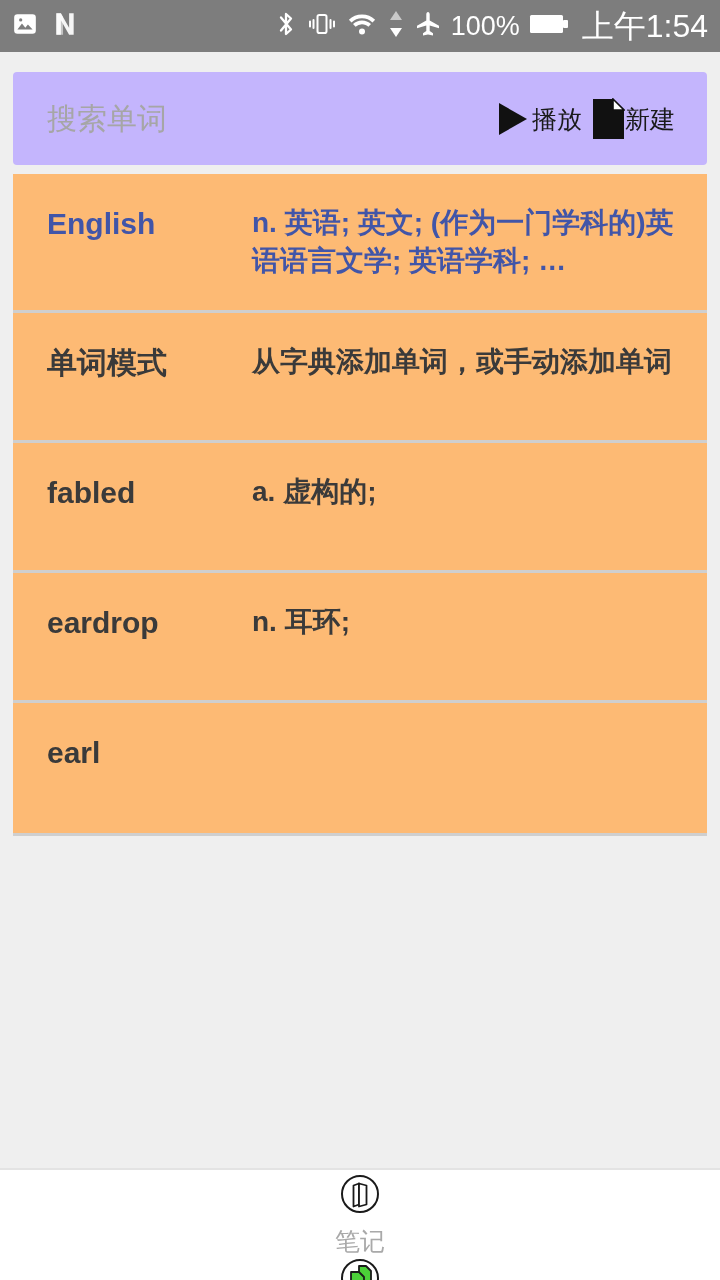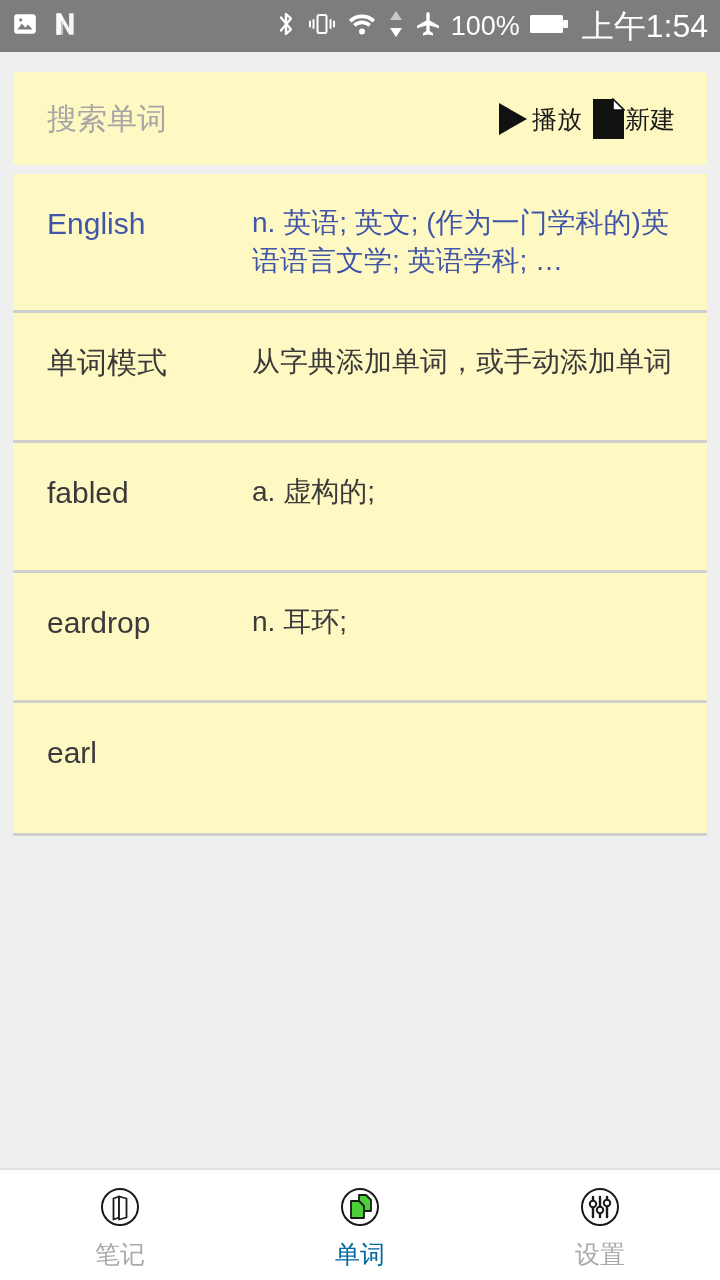--- a/index.html
+++ b/index.html
@@ -47,21 +47,21 @@
   .batt-pct { font-size: 27px; }
   .clock { font-size: 32px; margin-left: 4px; }
 
   
   .search-card {
     position: absolute;
     left: 13px;
     top: 72px;
     width: 694px;
     height: 93px;
-    background: #fef9c3;
+    background: #c4b5fd;
     border-radius: 4px;
     display: flex;
     align-items: center;
     padding: 0 26px 0 34px;
   }
   .search-input {
     flex: 1;
     border: none;
     outline: none;
     background: transparent;
@@ -94,22 +94,23 @@
     line-height: 1;
     font-family: "DejaVu Sans", sans-serif;
   }
 
   
   .list-card {
     position: absolute;
     left: 13px;
     top: 174px;
     width: 694px;
-    background: #fef9c3;
+    background: #fdba74;
     border-bottom: 3px solid #cfcfcf;
+    font-weight: bold;
   }
   .word-row {
     display: flex;
     align-items: flex-start;
     padding: 30px 18px 30px 34px;
     min-height: 130px;
     border-bottom: 3px solid #cfcfcf;
     cursor: pointer;
   }
   .word-row:last-child { border-bottom: none; justify-content: space-between; }
@@ -136,20 +137,21 @@
   .bottom-nav {
     position: absolute;
     left: 0;
     bottom: 0;
     width: 720px;
     height: 112px;
     background: #ffffff;
     border-top: 2px solid #e3e3e3;
     display: flex;
     align-items: center;
+    flex-direction: column;
   }
   .nav-item {
     flex: 1;
     display: flex;
     flex-direction: column;
     align-items: center;
     justify-content: center;
     cursor: pointer;
     user-select: none;
   }

